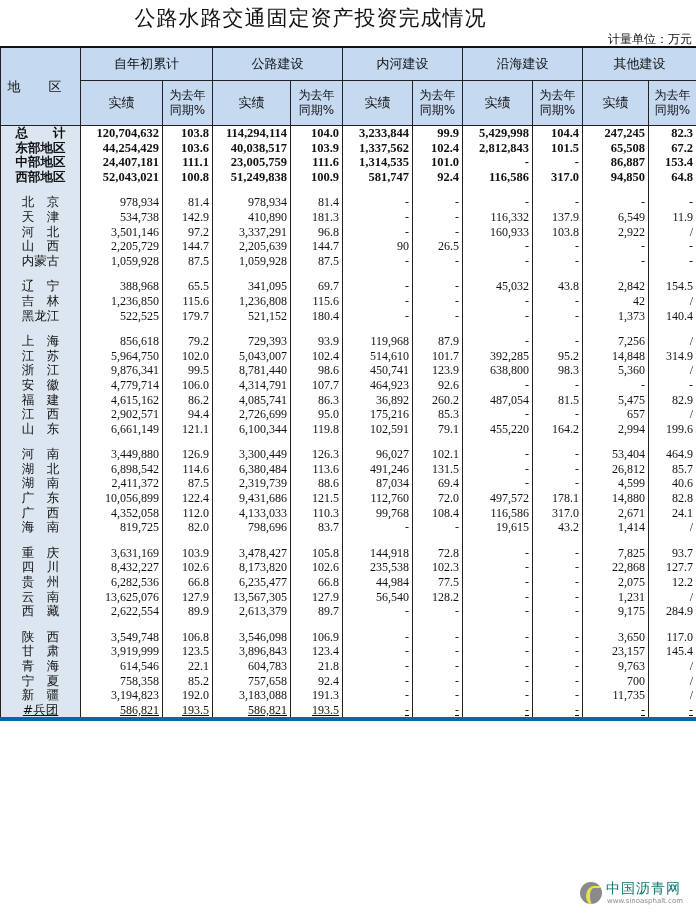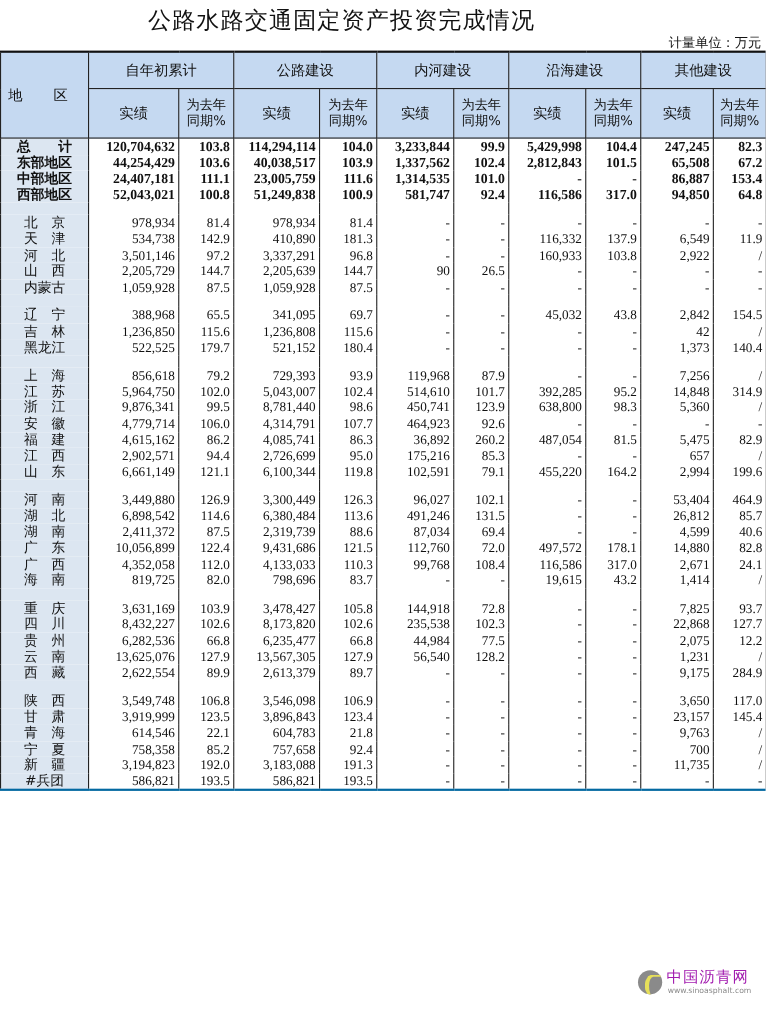--- a/index.html
+++ b/index.html
@@ -21,28 +21,28 @@
   thead tr.h2 th.pct { font-size: 12px; line-height: 15px; }
   thead tr:first-child th { border-top: 2px solid #111; }
   th.region-h { letter-spacing: 12px; }
   tbody td { padding: 0 3px 0 0; text-align: right; font-size: 12px; height: 14.6px; line-height: 14.6px;
              border-left: 1px solid #222; border-right: 1px solid #222; white-space: nowrap; }
   tbody td.reg { background: #dce6f1; text-align: center; padding: 0;
                  font-family: "DejaVu Sans", "Liberation Sans", sans-serif; font-size: 12.5px; }
   tbody tr.bold td { font-weight: bold; font-size: 12.5px; }
   tbody tr.bold td.reg { font-family: Liberation Sans, sans-serif; margin-left: 28px; }
   tbody tr.gap td { height: 11px; line-height: 11px; }
-  tbody tr.last td { border-bottom: 2px solid #0369a1; }
+  tbody tr.last td { border-bottom: 4px solid #0369a1; text-decoration: underline; }
   .logo { position: absolute; left: 580px; top: 880px; width: 116px; height: 30px; }
   .logo-circle { position: absolute; left: 0; top: 2px; width: 22px; height: 22px; border-radius: 50%;
                  background: #8a8a8a; overflow: hidden; }
   .logo-circle::after { content: ""; position: absolute; left: 6px; top: 4px; width: 12px; height: 18px;
                         border-radius: 50% 0 0 50%; border-left: 4px solid #e6df5a; border-top: 2px solid #e6df5a; }
   .logo-name { position: absolute; left: 26px; top: 0; font-family: "DejaVu Sans", sans-serif; font-size: 14px;
-               color: #a21caf; letter-spacing: 1px; white-space: nowrap; }
+               color: #0f766e; letter-spacing: 1px; white-space: nowrap; }
   .logo-url { position: absolute; left: 27px; top: 17px; font-family: "DejaVu Sans", sans-serif; font-size: 7px;
               color: #8a8a8a; white-space: nowrap; }
 </style>
 </head>
 <body>
 
 <div class="title">公路水路交通固定资产投资完成情况</div>
 <div class="unit">计量单位：万元</div>
 
 <table>

